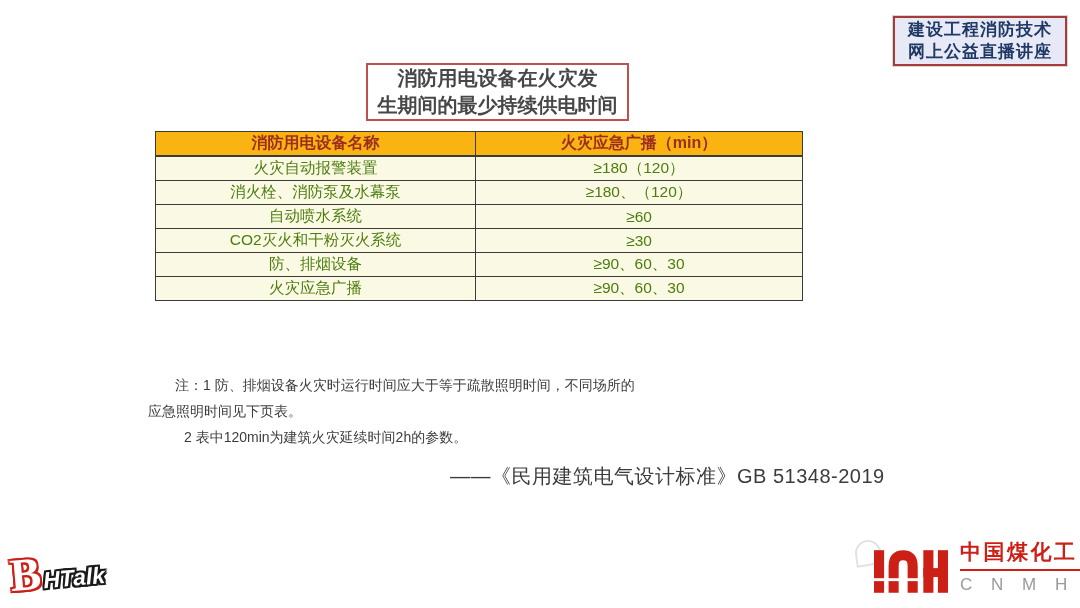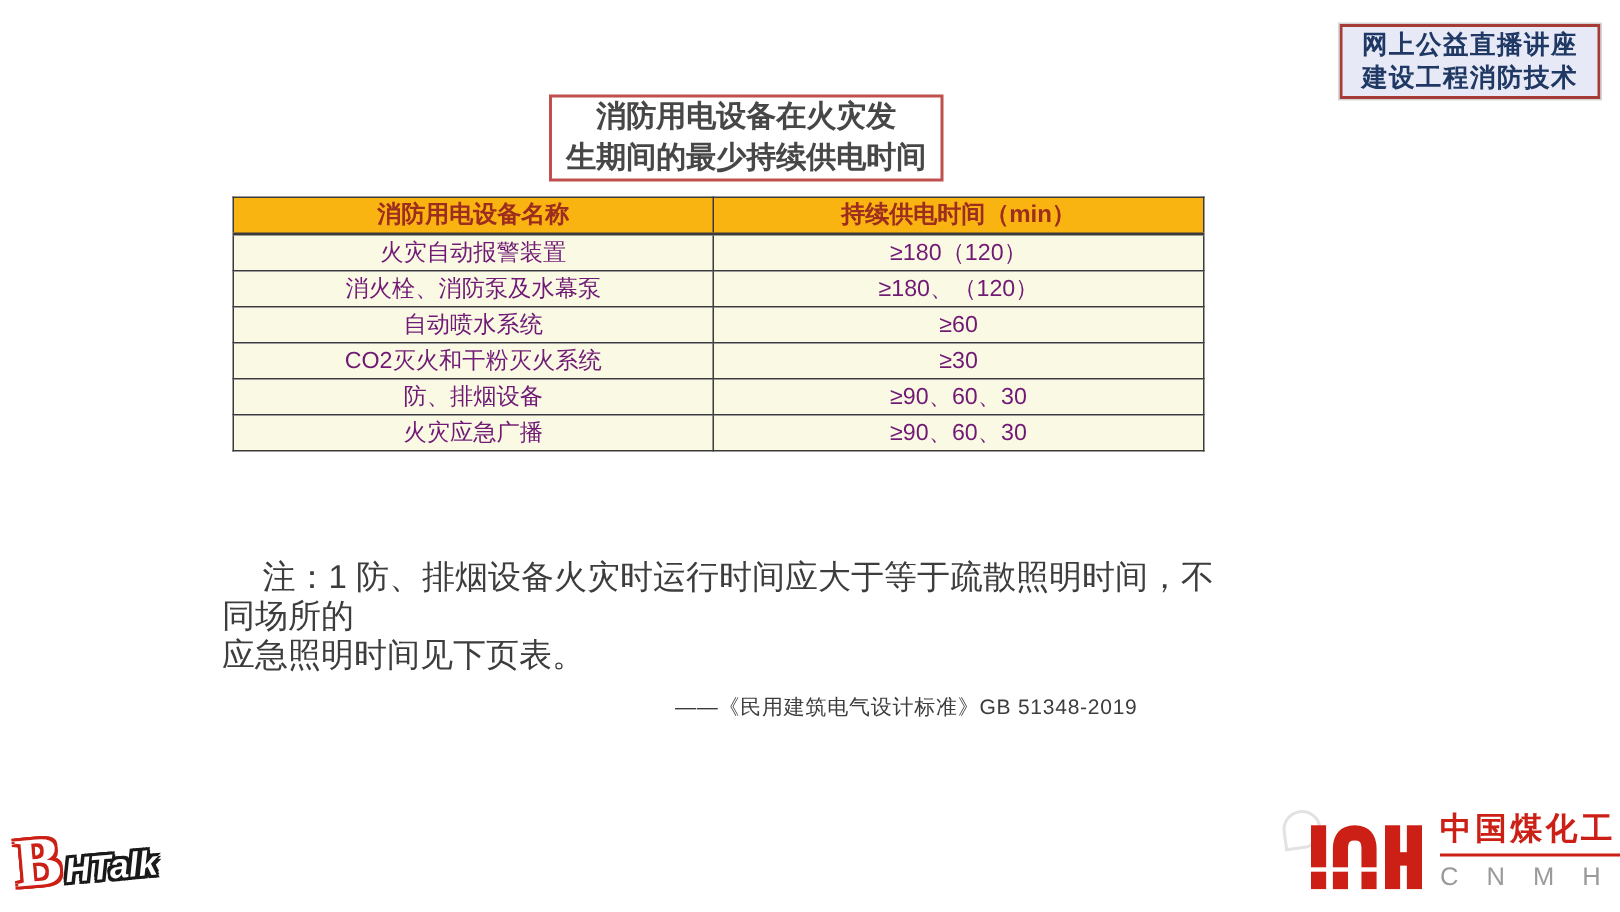--- a/index.html
+++ b/index.html
@@ -30,33 +30,33 @@
   }
   .fire-table th,.fire-table td{
     border:1px solid #3b3b3b;height:23px;text-align:center;
     padding:0 4px;overflow:hidden;white-space:nowrap;
   }
   .fire-table th{
     background:#f9b412;color:#9c2d1f;font-size:16px;font-weight:bold;
     border-bottom-width:2px;
   }
   .fire-table td{
-    background:#faf9e3;color:#701a75;font-size:15.5px;font-weight:normal;
+    background:#faf9e3;color:#4d7c0f;font-size:15.5px;font-weight:normal;
   }
   
   .notes{
     position:absolute;left:148px;top:372px;width:665px;
-    font-size:22px;color:#3d3d3d;line-height:26px;
+    font-size:14px;color:#3d3d3d;line-height:26px;
   }
   .notes .l1{text-indent:27px;}
   .notes .l3{text-indent:36px;}
   
   .citation{
     position:absolute;left:450px;top:463px;
-    font-size:14px;color:#3c3c3c;letter-spacing:0.5px;
+    font-size:20px;color:#3c3c3c;letter-spacing:0.5px;
   }
   
   .bhtalk{
     position:absolute;left:10px;top:552px;transform:rotate(-5deg);
     display:flex;align-items:flex-end;
   }
   .bhtalk .b{
     font-family:"Liberation Serif","DejaVu Serif",serif;
     font-size:46px;font-weight:bold;line-height:40px;color:#ffffff;
     text-shadow:-2px -2px 0 #cc2017,2px -2px 0 #cc2017,-2px 2px 0 #cc2017,
@@ -86,38 +86,38 @@
   .bubble{
     position:absolute;left:855px;top:540px;width:22px;height:22px;
     border:2px solid #e2e2e2;border-radius:50% 50% 50% 0;
     transform:rotate(-8deg);
   }
 </style>
 </head>
 <body>
 
 <div class="badge">
+  <span>建设工程消防技术</span>
   <span>网上公益直播讲座</span>
-  <span>建设工程消防技术</span>
 </div>
 
 <div class="title-box">
   <span>消防用电设备在火灾发</span>
   <span>生期间的最少持续供电时间</span>
 </div>
 
 <table class="fire-table">
   <colgroup>
       <col style="width:320px">
       <col style="width:327px">
     </colgroup>
   <thead>
     <tr>
       <th>消防用电设备名称</th>
-      <th>持续供电时间（min）</th>
+      <th>火灾应急广播（min）</th>
     </tr>
   </thead>
   <tbody>
     <tr>
       <td>火灾自动报警装置</td>
       <td>≥180（120）</td>
     </tr>
     <tr>
       <td>消火栓、消防泵及水幕泵</td>
       <td>≥180、（120）</td>
@@ -137,20 +137,21 @@
     <tr>
       <td>火灾应急广播</td>
       <td>≥90、60、30</td>
     </tr>
   </tbody>
 </table>
 
 <div class="notes">
   <div class="l1">注：1 防、排烟设备火灾时运行时间应大于等于疏散照明时间，不同场所的</div>
   <div class="l2">应急照明时间见下页表。</div>
+  <div class="l3">2 表中120min为建筑火灾延续时间2h的参数。</div>
 </div>
 
 <div class="citation">——《民用建筑电气设计标准》GB 51348-2019</div>
 
 <div class="bhtalk">
   <span class="b">B</span>
   <span class="rest">HTalk</span>
 </div>
 
 <div class="bubble"></div>

